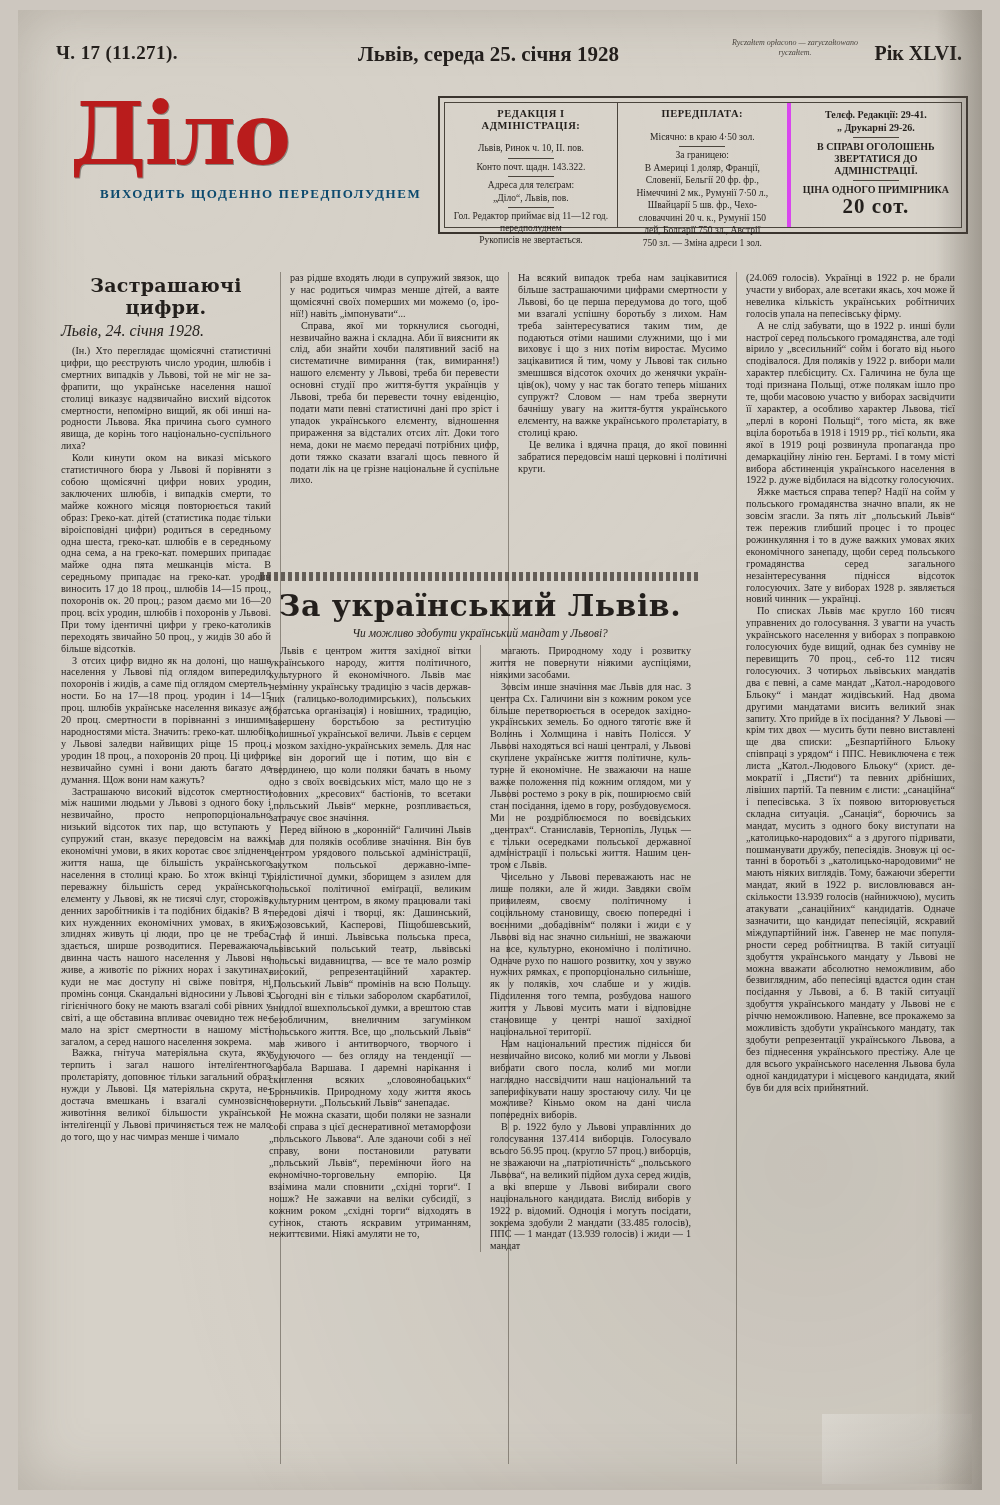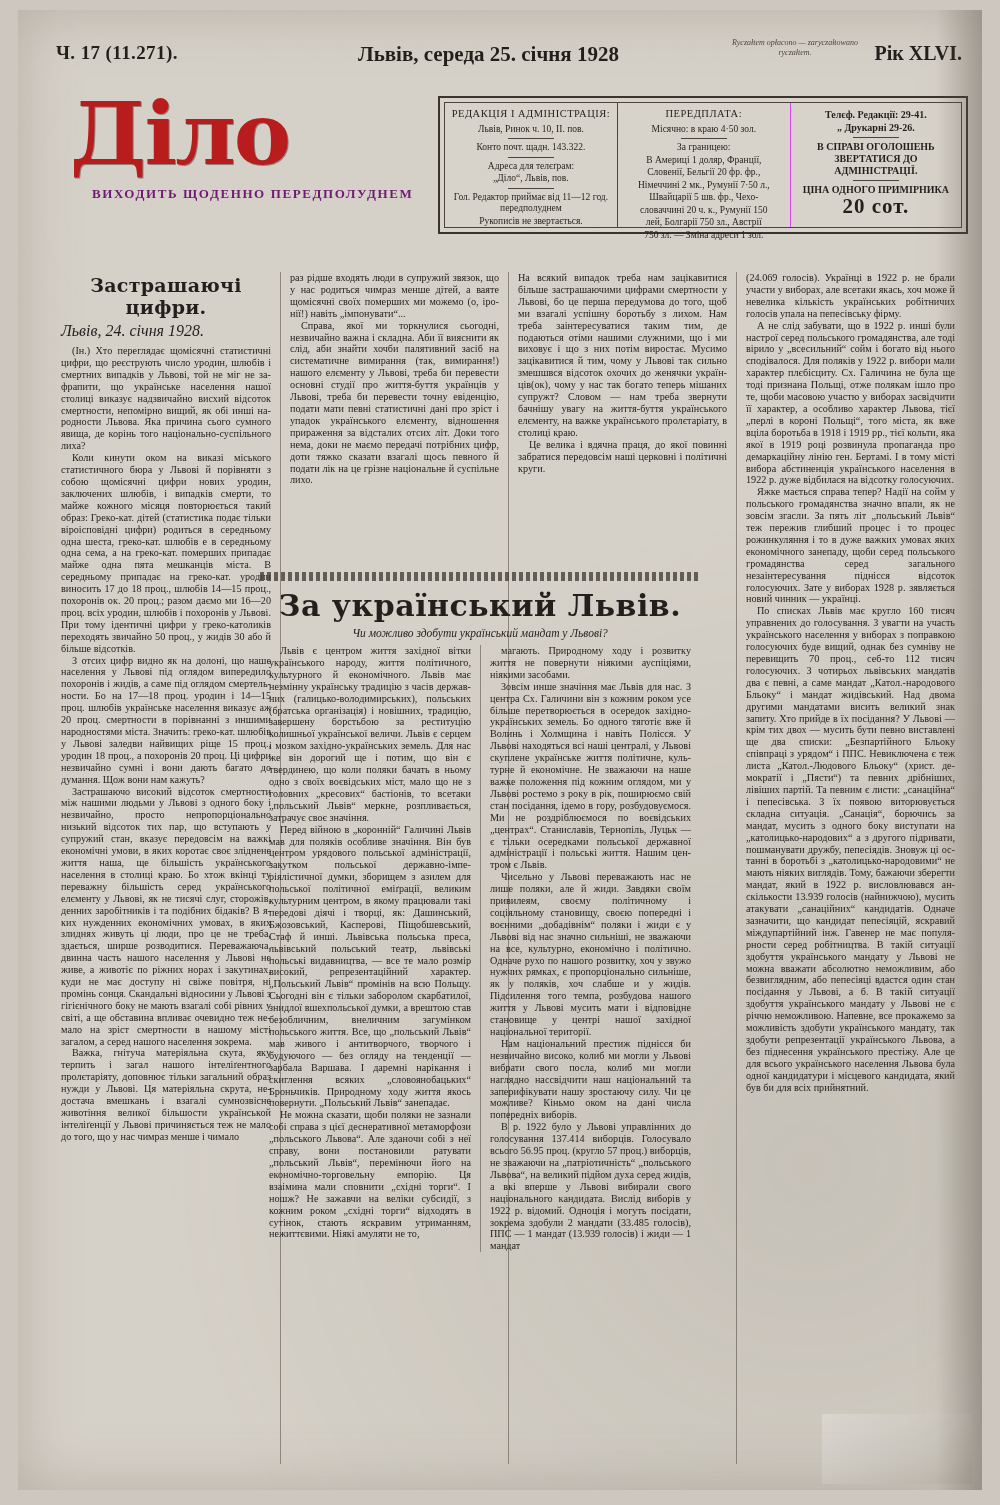--- a/index.html
+++ b/index.html
@@ -78,25 +78,25 @@
     font-family: "DejaVu Serif", serif;
     font-size: 86px;
     font-weight: bold;
     letter-spacing: -2px;
     line-height: 92px;
     color: #b91c1c;
     text-shadow: 1px 1px 0 #8a847c;
   }
   .logo-sub {
     margin-top: 6px;
-    margin-left: 22px;
+    margin-left: 30px;
     font-size: 13px;
     font-weight: bold;
     letter-spacing: 1.6px;
-    color: #701a75;
+    color: #0c4a6e;
   }
   
   .mast-box {
     position: absolute;
     left: 420px;
     top: 86px;
     width: 530px;
     height: 138px;
     border: 2px solid #3a342e;
     padding: 0;
@@ -110,27 +110,27 @@
     display: flex;
   }
   .mast-col {
     box-sizing: border-box;
     padding: 5px 6px 3px 6px;
     font-size: 9.5px;
     line-height: 11.5px;
     text-align: center;
   }
   .mast-col.c1 { width: 33.5%; border-right: 1px solid #4a443c; }
-  .mast-col.c2 { width: 33.5%; border-right: 1px solid #d946ef; }
+  .mast-col.c2 { width: 33.5%; border-right: 4px solid #d946ef; }
   .mast-col.c3 { width: 33%; }
   .mast-h {
-    font-weight: normal;
+    font-weight: bold;
     font-size: 10.5px;
     letter-spacing: 0.5px;
-    margin-bottom: 4px;
+    margin-bottom: 12px;
   }
   .rule-s {
     width: 46px;
     height: 1px;
     background: #4a443c;
     margin: 3px auto;
   }
   .mast-col p { margin: 1px 0; }
   .price-big {
     font-size: 21px;

